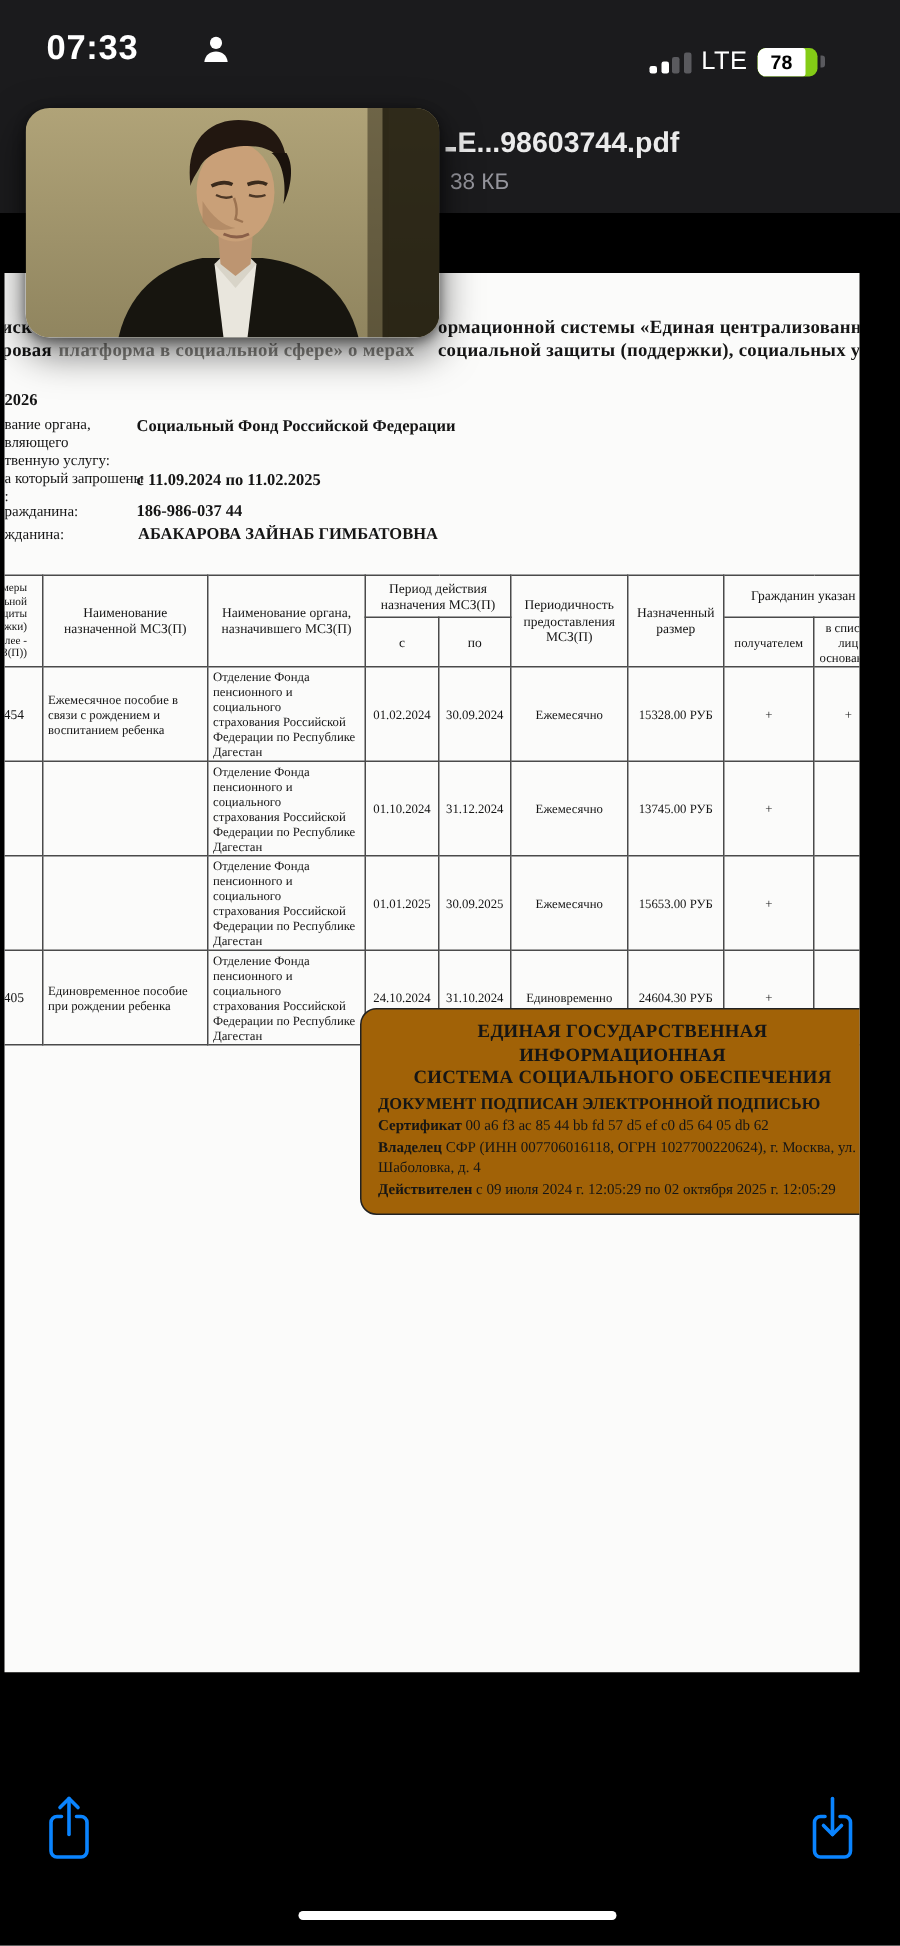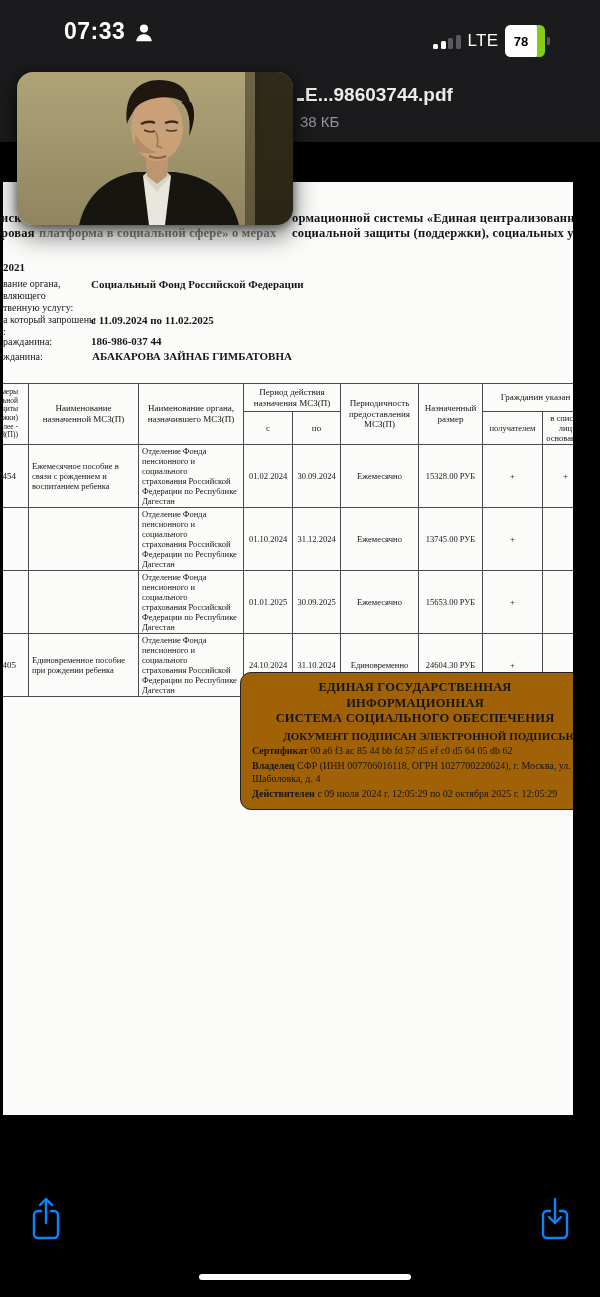--- a/index.html
+++ b/index.html
@@ -3,28 +3,28 @@
 <meta charset="utf-8">
 <style>
   html,body{margin:0;padding:0;}
   body{
     width:600px;height:1297px;position:relative;overflow:hidden;
     background:#000;font-family:"Liberation Sans", sans-serif;
     -webkit-font-smoothing:antialiased;
   }
   
   .chrome{position:absolute;left:0;top:0;width:600px;height:142px;background:#1b1b1d;}
-  .time{position:absolute;left:64px;top:18px;color:#fff;font-size:23px;font-weight:bold;letter-spacing:.5px;}
+  .time{position:absolute;left:31px;top:18px;color:#fff;font-size:23px;font-weight:bold;letter-spacing:.5px;}
   .person-ic{position:absolute;left:133px;top:22px;width:22px;height:22px;}
   .sb-right{position:absolute;left:433px;top:28px;height:26px;display:flex;align-items:center;gap:7px;}
   .bars{display:flex;align-items:flex-end;gap:2.5px;height:15px;}
   .bars i{display:block;width:5px;border-radius:1.5px;background:#5a5a5e;}
   .bars i.on{background:#fff;}
   .lte{color:#fff;font-size:17px;letter-spacing:.3px;}
-  .batt{position:relative;width:40px;height:32px;border-radius:5.5px;background:#84cc16;overflow:hidden;text-decoration:underline;}
+  .batt{position:relative;width:40px;height:19px;border-radius:5.5px;background:#84cc16;overflow:hidden;text-decoration:underline;}
   .batt .fill{position:absolute;left:0;top:0;bottom:0;width:78%;background:#fff;border-radius:5.5px 2px 2px 5.5px;}
   .batt .num{position:absolute;left:0;top:0;width:78%;height:100%;display:flex;align-items:center;justify-content:center;color:#000;font-size:13px;font-weight:bold;}
   .batt-tip{width:2.5px;height:8px;background:#5a5a5e;border-radius:0 2px 2px 0;margin-left:-5px;}
   .nav-title{position:absolute;left:297px;top:84px;color:#ebebeb;font-size:19px;font-weight:bold;white-space:nowrap;}
   .title-frag{display:inline-block;width:7px;height:14px;border-bottom:3px solid #ebebeb;margin-right:1px;}
   .nav-sub{position:absolute;left:300px;top:113px;color:#95959c;font-size:15px;}
 
   
   .page{
     position:absolute;left:3px;top:182px;width:570px;height:933px;background:#fbfbfa;
@@ -46,21 +46,21 @@
   .codecell{text-align:right;padding-right:12px;font-size:9px;}
   .codehead{text-align:right;padding-right:10px;font-size:7.5px;white-space:pre-line;line-height:1.15;}
   .pre{white-space:pre-line;}
 
   
   .sig{
     position:absolute;left:237px;top:490px;width:326px;
     border:1.5px solid #222;border-radius:11px;padding:7px 11px 8px 11px;background:#a16207;
   }
   .sig .t1{font-weight:bold;font-size:12.5px;text-align:center;line-height:1.25;letter-spacing:.2px;}
-  .sig .t2{font-weight:bold;font-size:11px;text-align:right;margin-top:3px;}
+  .sig .t2{font-weight:bold;font-size:11px;text-align:left;margin-top:3px;}
   .sig .row{font-size:10px;margin-top:3px;line-height:1.25;}
   .sig .row b{font-weight:bold;}
 
   
   .pip{
     position:absolute;left:17px;top:72px;width:276px;height:153px;border-radius:16px;overflow:hidden;
     box-shadow:0 10px 26px rgba(0,0,0,.55), 0 2px 8px rgba(0,0,0,.45);
   }
 
   
@@ -98,21 +98,21 @@
 </div>
 
 <div class="page">
 
   <div class="abs hfrag" style="left:-2px;top:29px;">иск</div>
   <div class="abs hfrag" style="left:289px;top:29px;">ормационной системы «Единая централизованная</div>
   <div class="abs hfrag" style="left:-2px;top:44px;">ровая</div>
   <div class="abs hfrag faded" style="left:36px;top:44px;">платформа в социальной сфере» о мерах</div>
   <div class="abs hfrag" style="left:289px;top:44px;">социальной защиты (поддержки), социальных услугах,</div>
 
-  <div class="abs mval" style="left:0px;top:79px;">2021</div>
+  <div class="abs mval" style="left:0px;top:79px;">2026</div>
   <div class="abs mlabel" style="left:0px;top:96px;">вание органа,
 вляющего
 твенную услугу:</div>
   <div class="abs mval" style="left:88px;top:96px;">Социальный Фонд Российской Федерации</div>
   <div class="abs mlabel" style="left:0px;top:132px;">а который запрошены
 :</div>
   <div class="abs mval" style="left:88px;top:132px;">с 11.09.2024 по 11.02.2025</div>
   <div class="abs mlabel" style="left:0px;top:154px;">ражданина:</div>
   <div class="abs mval" style="left:88px;top:153px;">186-986-037 44</div>
   <div class="abs mlabel" style="left:0px;top:169px;">жданина:</div>

